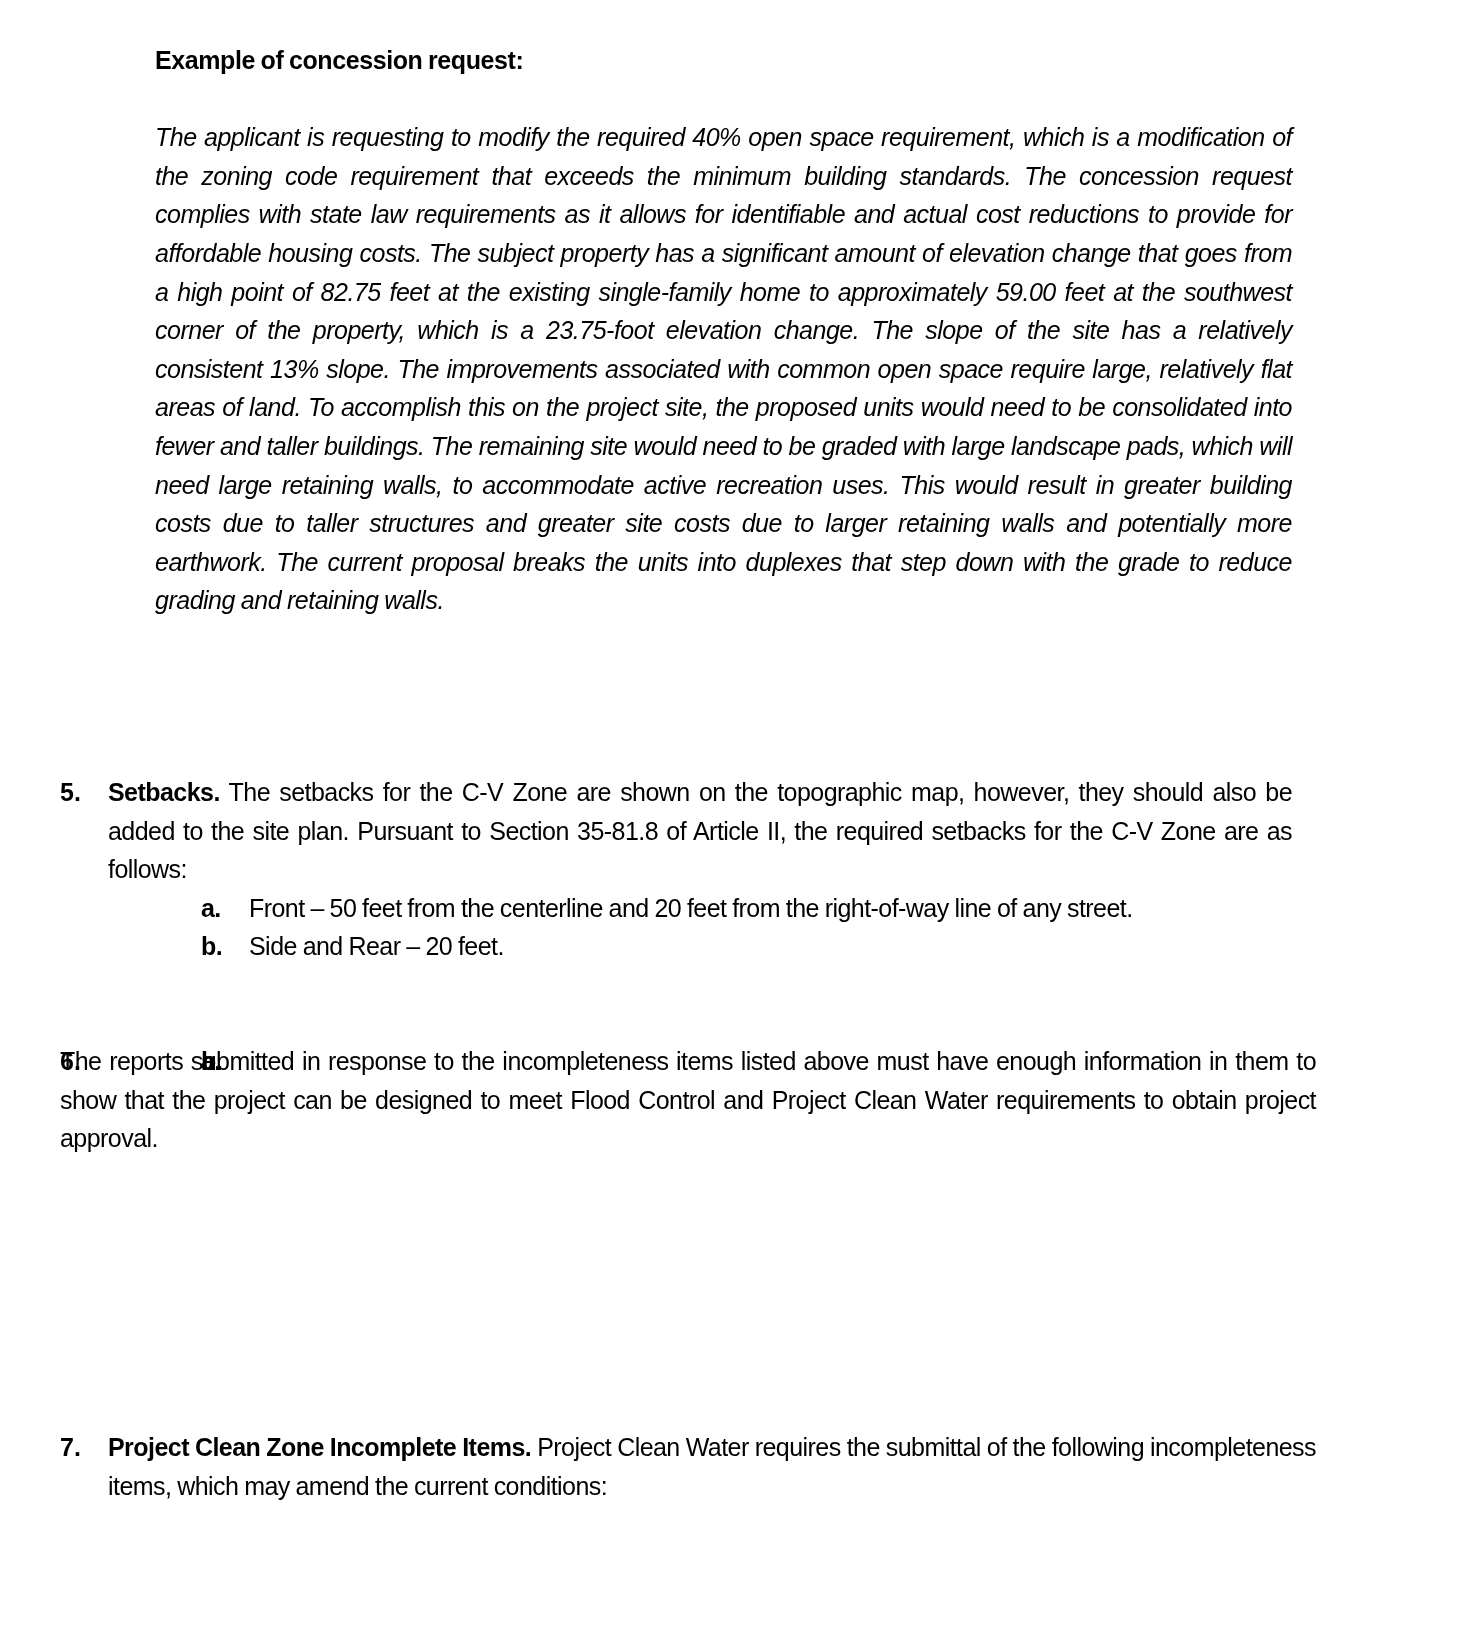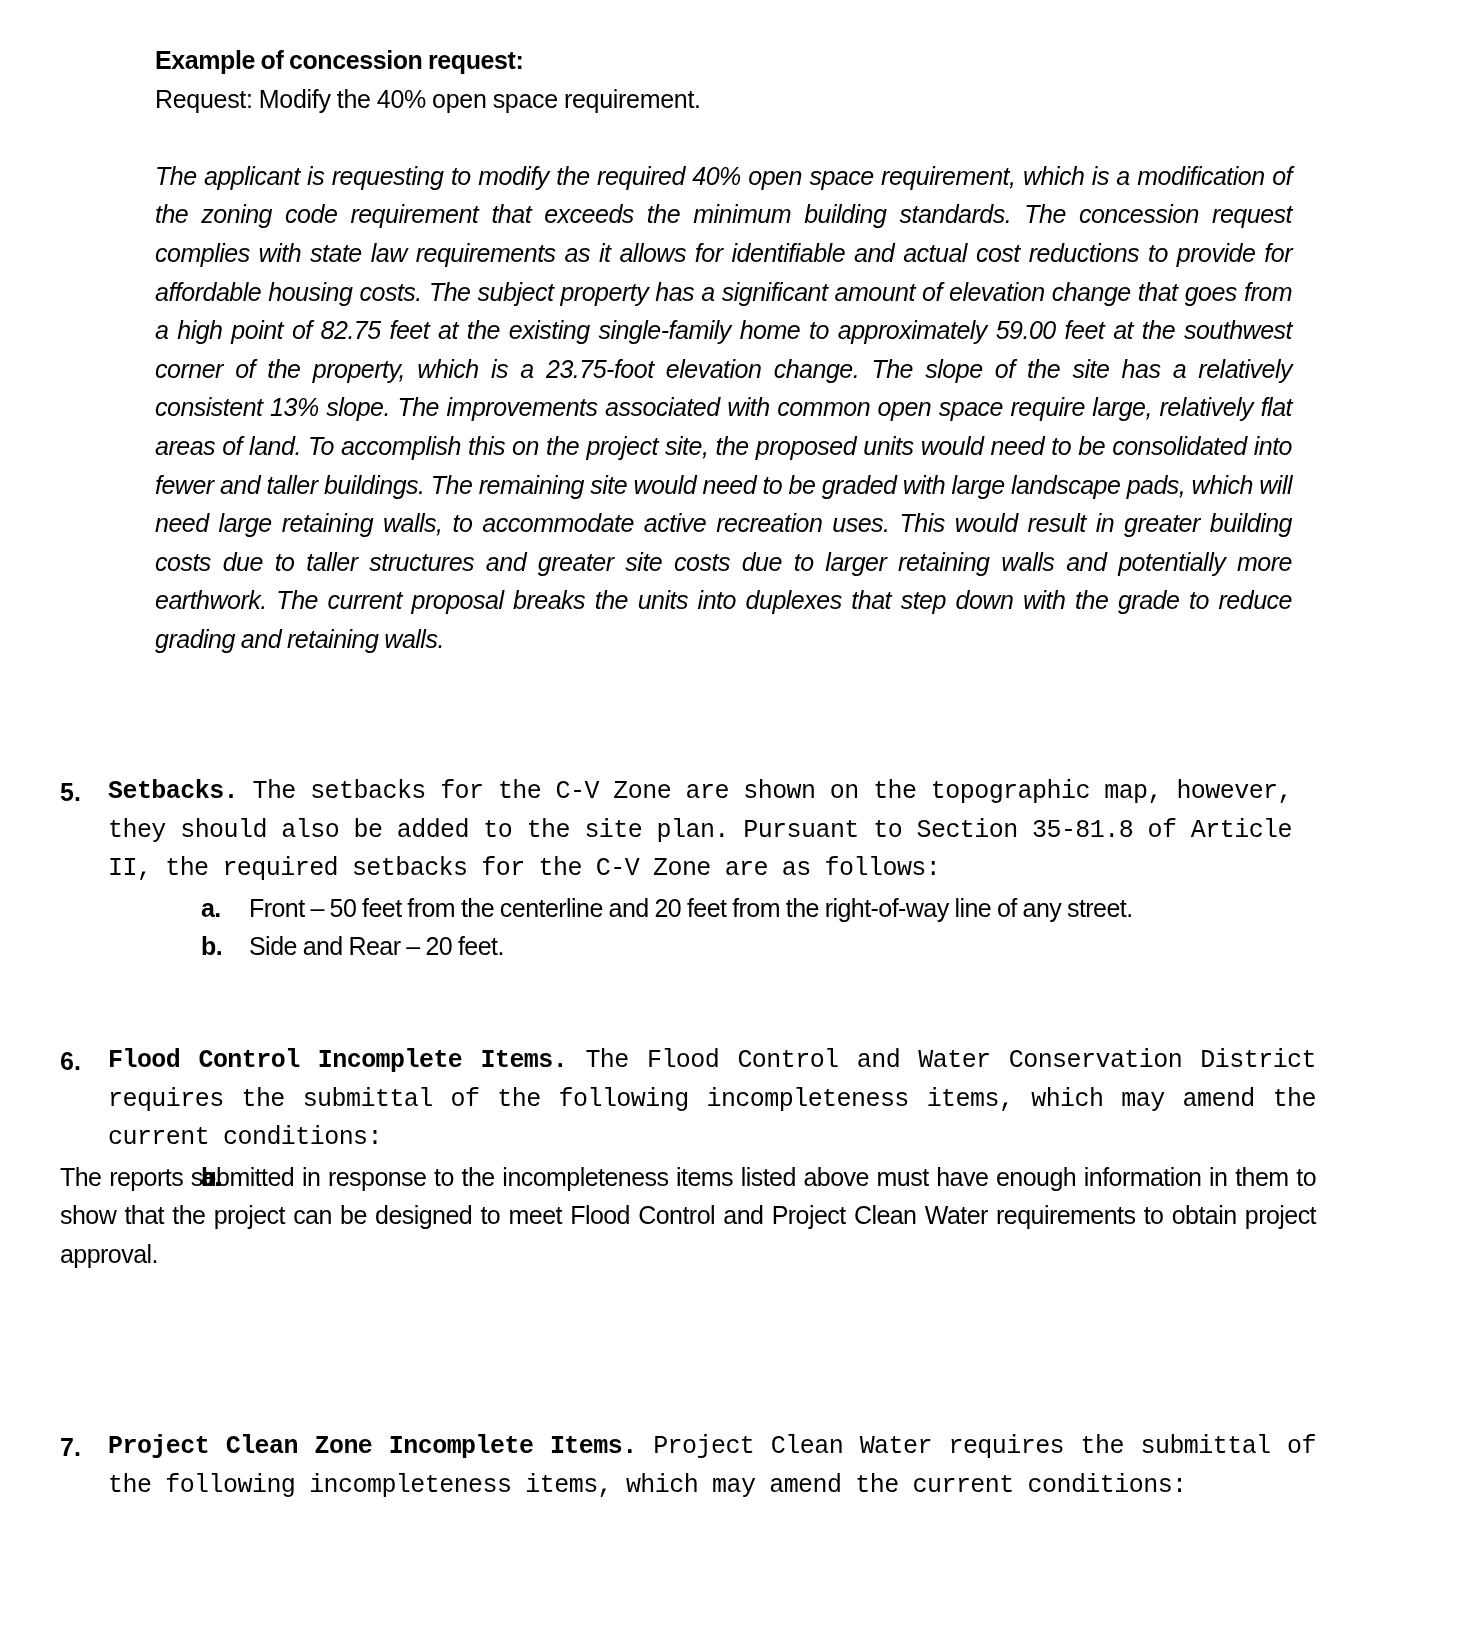--- a/index.html
+++ b/index.html
@@ -57,21 +57,20 @@
       left: 0;
       top: 0;
       font-weight: bold;
     }
     .item .body {
       margin-left: 48px;
       text-align: justify;
       text-align-last: left;
       letter-spacing: -0.55px;
       word-spacing: -0.6px;
-      font-family: Liberation Mono, monospace;
     }
     .item .body .title {
       font-weight: bold;
     }
     .item5 { top: 773px; width: 1232px; }
     .item6 { top: 1042px; }
     .item7 { top: 1428px; }
     .sublist {
       margin-left: 141px;
       margin-top: 0;
@@ -97,21 +96,20 @@
       word-spacing: -0.6px;
     }
   </style>
 </head>
 <body>
 
 <div class="page">
 
   <section class="concession">
     <div class="heading">Example of concession request:</div>
-    <div class="request">Request: Modify the 40% open space requirement.</div>
     <p class="justification" style="margin:38.6px 0 0 0;">The applicant is requesting to modify the required 40% open space requirement, which is a modification of the zoning code requirement that exceeds the minimum building standards. The concession request complies with state law requirements as it allows for identifiable and actual cost reductions to provide for affordable housing costs. The subject property has a significant amount of elevation change that goes from a high point of 82.75 feet at the existing single-family home to approximately 59.00 feet at the southwest corner of the property, which is a 23.75-foot elevation change. The slope of the site has a relatively consistent 13% slope. The improvements associated with common open space require large, relatively flat areas of land. To accomplish this on the project site, the proposed units would need to be consolidated into fewer and taller buildings. The remaining site would need to be graded with large landscape pads, which will need large retaining walls, to accommodate active recreation uses. This would result in greater building costs due to taller structures and greater site costs due to larger retaining walls and potentially more earthwork. The current proposal breaks the units into duplexes that step down with the grade to reduce grading and retaining walls.</p>
   </section>
 
   <section class="item item5">
     <span class="num">5.</span>
     <div class="body">
       <span class="title">Setbacks.</span><span> The setbacks for the C-V Zone are shown on the topographic map, however, they should also be added to the site plan. Pursuant to Section 35-81.8 of Article II, the required setbacks for the C-V Zone are as follows:</span>
     </div>
     <div class="sublist">
       <div class="subitem">
@@ -120,23 +118,20 @@
       </div>
       <div class="subitem">
         <span class="letter">b.</span>
         <span>Side and Rear – 20 feet.</span>
       </div>
     </div>
   </section>
 
   <section class="item item6">
     <span class="num">6.</span>
-    <div class="body">
-      <span class="title">Flood Control Incomplete Items.</span><span> The Flood Control and Water Conservation District requires the submittal of the following incompleteness items, which may amend the current conditions:</span>
-    </div>
     <div class="sublist">
       <div class="subitem">
         <span class="letter">a.</span>
       </div>
       <div class="subitem">
         <span class="letter">b.</span>
       </div>
     </div>
     <div class="footer-text">The reports submitted in response to the incompleteness items listed above must have enough information in them to show that the project can be designed to meet Flood Control and Project Clean Water requirements to obtain project approval.</div>
   </section>

